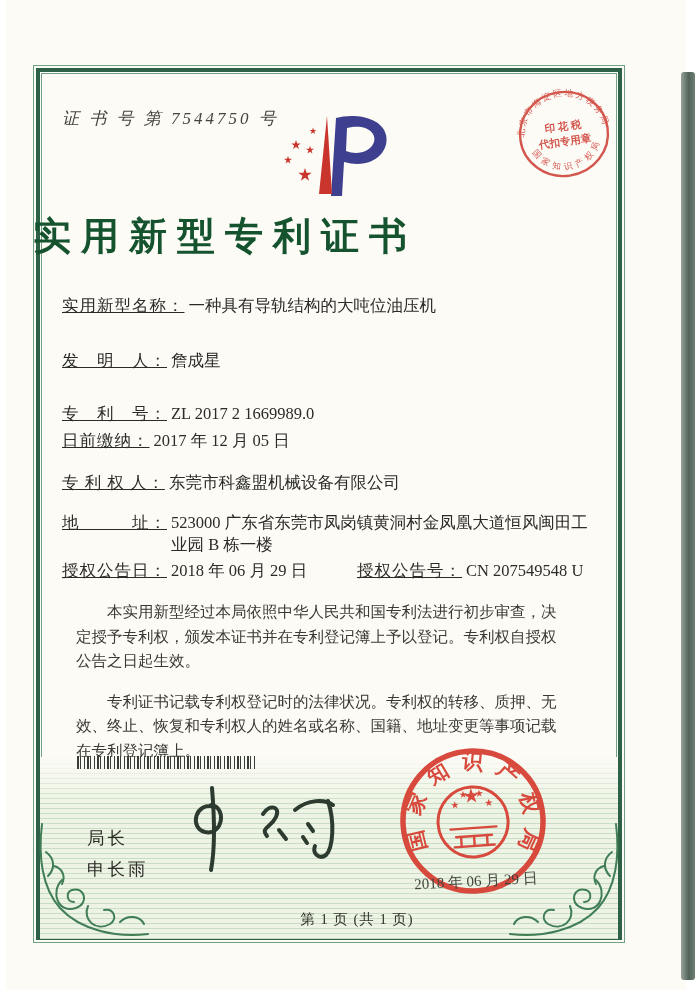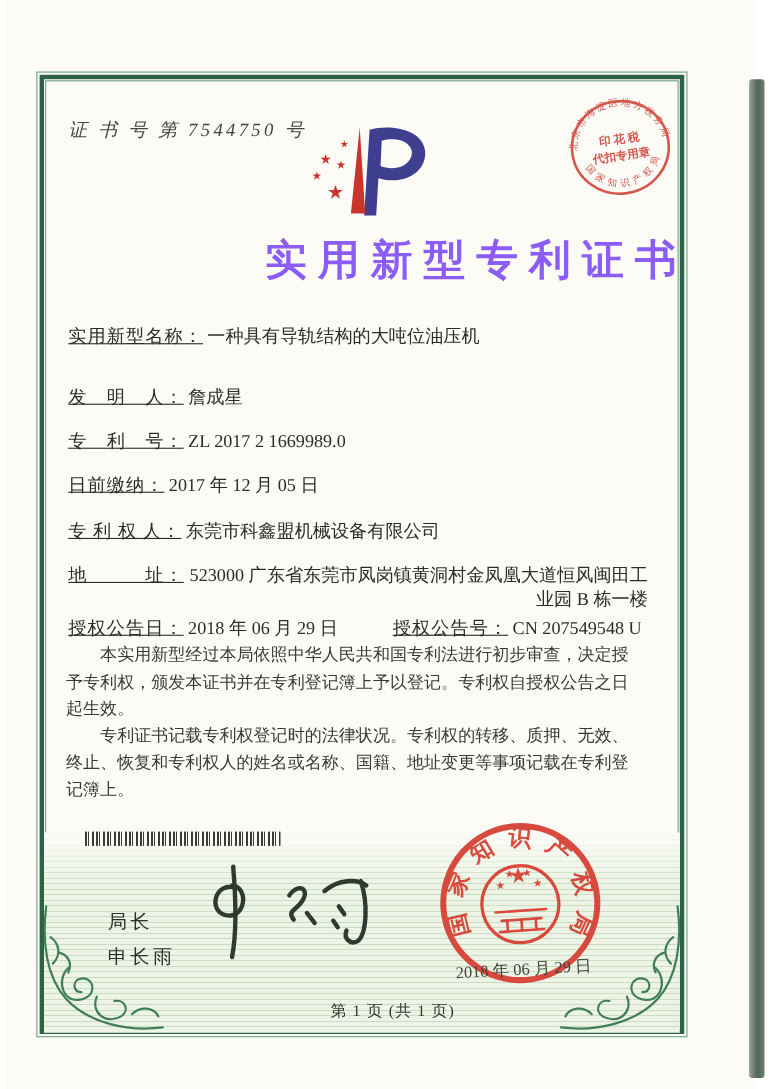--- a/index.html
+++ b/index.html
@@ -35,56 +35,56 @@
     border:1px solid #6fa084;
     box-sizing:border-box;
   }
   .cert-no{
     left:62px;top:107px;
     font-size:17px;color:#45453f;letter-spacing:3px;font-style:italic;
   }
   .logo{left:276px;top:108px;}
   .tax-stamp{left:514px;top:86px;transform:rotate(-8deg);opacity:.88;}
   .title{
-    left:33px;top:211px;width:592px;text-align:right;
-    font-size:38px;font-weight:bold;color:#8b5cf6;letter-spacing:10px;
+    left:33px;top:211px;width:592px;text-align:left;
+    font-size:38px;font-weight:bold;color:#14532d;letter-spacing:10px;
   }
   .field{left:62px;font-size:16.5px;color:#2b2b27;white-space:nowrap;}
   .field .flabel{letter-spacing:1px;text-decoration:underline;}
-  .field .fvalue{margin-left:4px;text-align:right;}
+  .field .fvalue{margin-left:4px;}
   .fvalue.wrap{
     display:inline-block;vertical-align:top;width:418px;
     white-space:normal;line-height:22px;
   }
   .grant-no{left:357px !important;}
   .paragraphs{
     left:60px;top:584px;width:516px;
     font-size:15.5px;color:#3a3a33;line-height:24.5px;
   }
-  .paragraphs p{margin:0;text-indent:2em;}
+  .paragraphs p{margin:16px;text-indent:2em;}
   .barcode{
     left:77px;top:756px;width:178px;height:13px;
     background:repeating-linear-gradient(90deg,
       #383d38 0 2px,transparent 2px 3px,
       #383d38 3px 4px,transparent 4px 7px,
       #383d38 7px 8px,transparent 8px 10px);
     z-index:3;
   }
   .band{
     left:40px;top:757px;width:578px;height:182px;
     background:
       linear-gradient(to bottom, #fcfbf6 0px, rgba(252,251,246,0) 46px),
       repeating-linear-gradient(0deg, rgba(110,160,110,0.28) 0 1px, rgba(0,0,0,0) 1px 5px),
       #edf4e5;
     z-index:1;
   }
   .flourish{z-index:2;}
   .flourish.left{left:36px;top:822px;}
   .flourish.right{left:506px;top:822px;transform:scaleX(-1);}
-  .signer{left:87px;font-size:17.5px;color:#2d2d28;letter-spacing:3px;z-index:3;margin-left:11px;}
+  .signer{left:87px;font-size:17.5px;color:#2d2d28;letter-spacing:3px;z-index:3;}
   .signer.t1{top:826px;}
   .signer.t2{top:857px;}
   .signature{left:175px;top:782px;z-index:3;}
   .seal{left:398px;top:746px;z-index:4;transform:rotate(-4deg);}
   .seal-date{
     left:396px;top:872px;width:160px;text-align:center;
     font-size:15px;color:#44443d;transform:rotate(-3deg);z-index:5;
     white-space:nowrap;
   }
   .footer{
@@ -159,21 +159,21 @@
 </svg>
 
 <div class="abs title">实用新型专利证书</div>
 
 <div class="abs field" style="top:295px">
   <span class="flabel">实用新型名称：</span><span class="fvalue">一种具有导轨结构的大吨位油压机</span>
 </div>
 <div class="abs field" style="top:350px">
   <span class="flabel">发　明　人：</span><span class="fvalue">詹成星</span>
 </div>
-<div class="abs field" style="top:390px">
+<div class="abs field" style="top:403px">
   <span class="flabel">专　利　号：</span><span class="fvalue">ZL 2017 2 1669989.0</span>
 </div>
 <div class="abs field" style="top:430px">
   <span class="flabel">日前缴纳：</span><span class="fvalue">2017 年 12 月 05 日</span>
 </div>
 <div class="abs field" style="top:472px">
   <span class="flabel">专 利 权 人：</span><span class="fvalue">东莞市科鑫盟机械设备有限公司</span>
 </div>
 <div class="abs field" style="top:512px">
   <span class="flabel">地　　　址：</span><span class="fvalue wrap">523000 广东省东莞市凤岗镇黄洞村金凤凰大道恒风闽田工业园 B 栋一楼</span>

